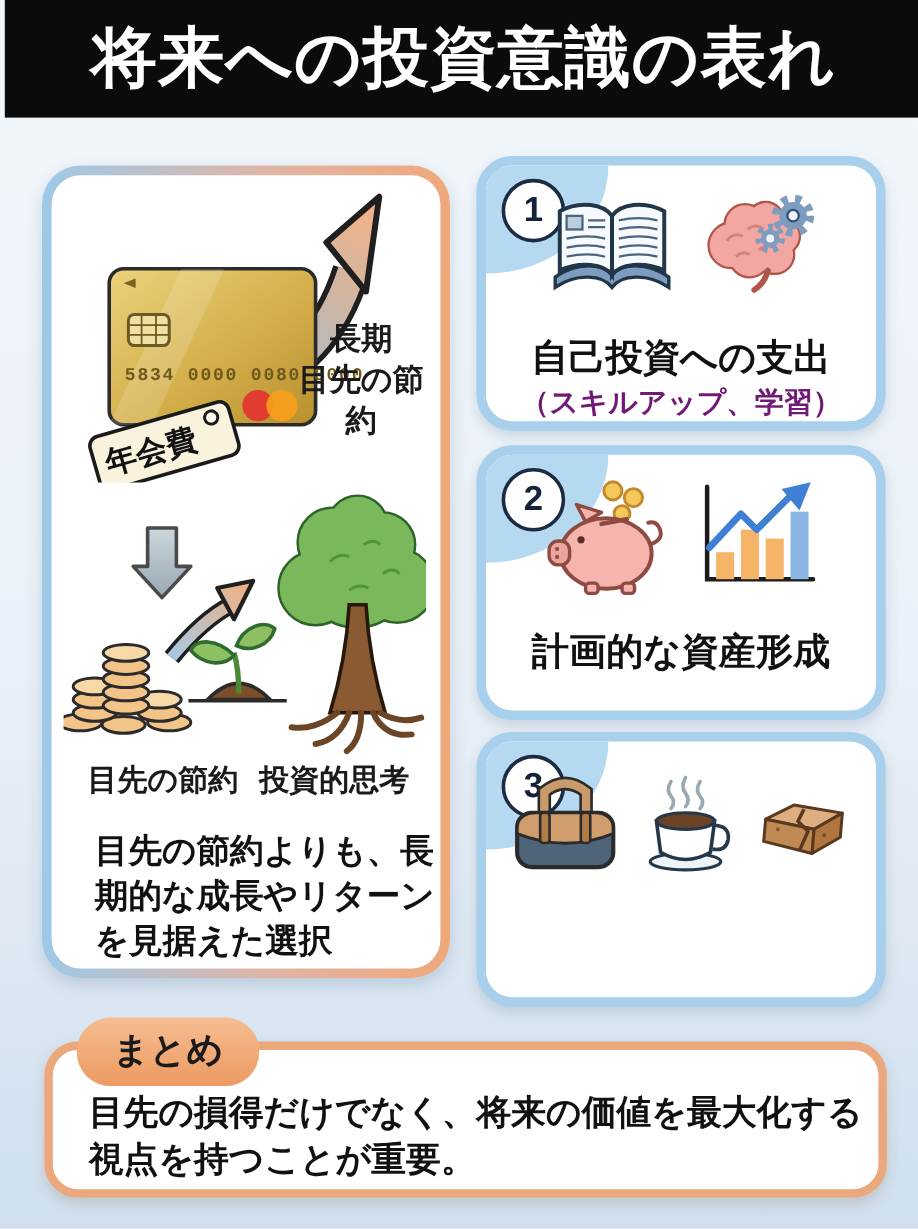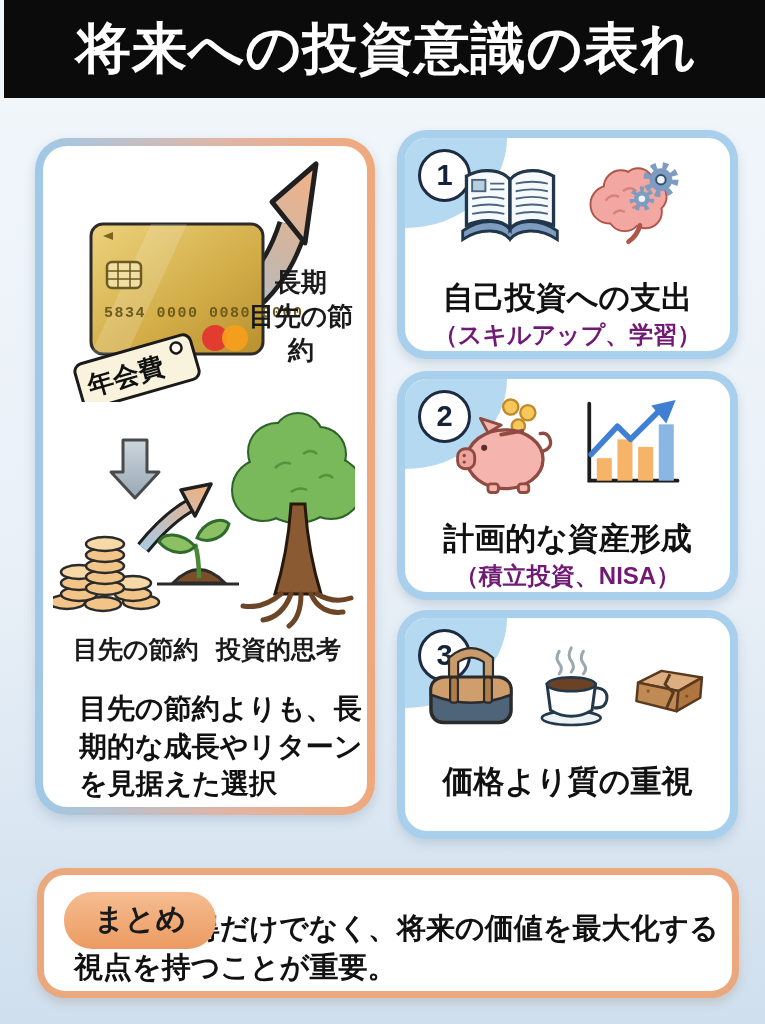--- a/index.html
+++ b/index.html
@@ -44,21 +44,21 @@
   .point-subtitle{font-size:24px;font-weight:700;color:#701a75;margin-top:3px;}
   .point-card.third .point-subtitle{font-size:22px;}
   .point-card.third .icons-row{gap:10px;}
 
   
   .summary-box{position:absolute;left:37px;top:868px;width:702px;height:130px;background:#fff;
                border:7px solid #eba87d;border-radius:28px;box-sizing:border-box;
                box-shadow:0 5px 10px rgba(150,120,95,.25);}
   .summary-badge{position:absolute;left:20px;top:-27px;padding:7px 30px 9px;
                  background:linear-gradient(180deg,#f6bd92,#ec9a60);border-radius:28px;
-                 font-size:30px;font-weight:800;color:#1a1a1a;margin-top:44px;}
+                 font-size:30px;font-weight:800;color:#1a1a1a;}
   .summary-text{margin:34px 0 0 30px;font-size:29px;font-weight:800;color:#111;
                 line-height:1.36;white-space:pre-line;}
 </style>
 </head>
 <body>
 
 <div id="page">
 
   <div class="header">
     <h1>将来への投資意識の表れ</h1>
@@ -282,21 +282,20 @@
         <path d="M12,6 L12,88 L106,88" fill="none" stroke="#1c1c1c" stroke-width="4" stroke-linecap="round"></path>
         <rect x="20" y="64" width="16" height="24" fill="#f5b468"></rect>
         <rect x="42" y="44" width="16" height="44" fill="#f5b468"></rect>
         <rect x="64" y="52" width="16" height="36" fill="#f5b468"></rect>
         <rect x="86" y="28" width="16" height="60" fill="#8ab6e4"></rect>
         <path d="M14,60 L42,30 L56,44 L86,14" fill="none" stroke="#3f7fd4" stroke-width="6" stroke-linecap="round" stroke-linejoin="round"></path>
         <polygon points="78,8 104,2 94,27" fill="#3f7fd4"></polygon>
       </svg>
     </div>
     <div class="point-title">計画的な資産形成</div>
-    <div class="point-subtitle">（積立投資、NISA）</div>
   </div>
 
   <div class="point-card third" style="top:610px">
     <div class="corner-accent"></div>
     <div class="point-number">3</div>
     <div class="icons-row">
       <svg width="94" height="90" viewBox="0 0 108 100">
         <path d="M34,46 V20 Q54,4 74,20 V46" fill="none" stroke="#2b2b2b" stroke-width="13"></path>
         <path d="M34,46 V20 Q54,4 74,20 V46" fill="none" stroke="#c99a6a" stroke-width="8"></path>
         <rect x="8" y="40" width="92" height="52" rx="14" fill="#4e6478" stroke="#2b2b2b" stroke-width="4"></rect>
@@ -317,21 +316,20 @@
       </svg>
       <svg width="84" height="78" viewBox="0 0 100 88">
         <path d="M12,40 L40,26 L88,34 L60,50 Z" fill="#dcae80" stroke="#5a3a1e" stroke-width="3" stroke-linejoin="round"></path>
         <path d="M12,40 L60,50 L58,74 L10,62 Z" fill="#c08a55" stroke="#5a3a1e" stroke-width="3" stroke-linejoin="round"></path>
         <path d="M60,50 L88,34 L86,58 L58,74 Z" fill="#b0763f" stroke="#5a3a1e" stroke-width="3" stroke-linejoin="round"></path>
         <path d="M50,30 L44,42 L54,52 L46,70" fill="none" stroke="#5a3a1e" stroke-width="3.5" stroke-linejoin="round"></path>
         <circle cx="24" cy="50" r="2" fill="#8a5a33"></circle>
           <circle cx="70" cy="56" r="2" fill="#7a4e28"></circle>
       </svg>
     </div>
-    <div class="point-title">価格より質の重視</div>
   </div>
 
   <div class="summary-box">
     <div class="summary-badge">まとめ</div>
     <div class="summary-text">目先の損得だけでなく、将来の価値を最大化する
 視点を持つことが重要。</div>
   </div>
 
 </div>
 

